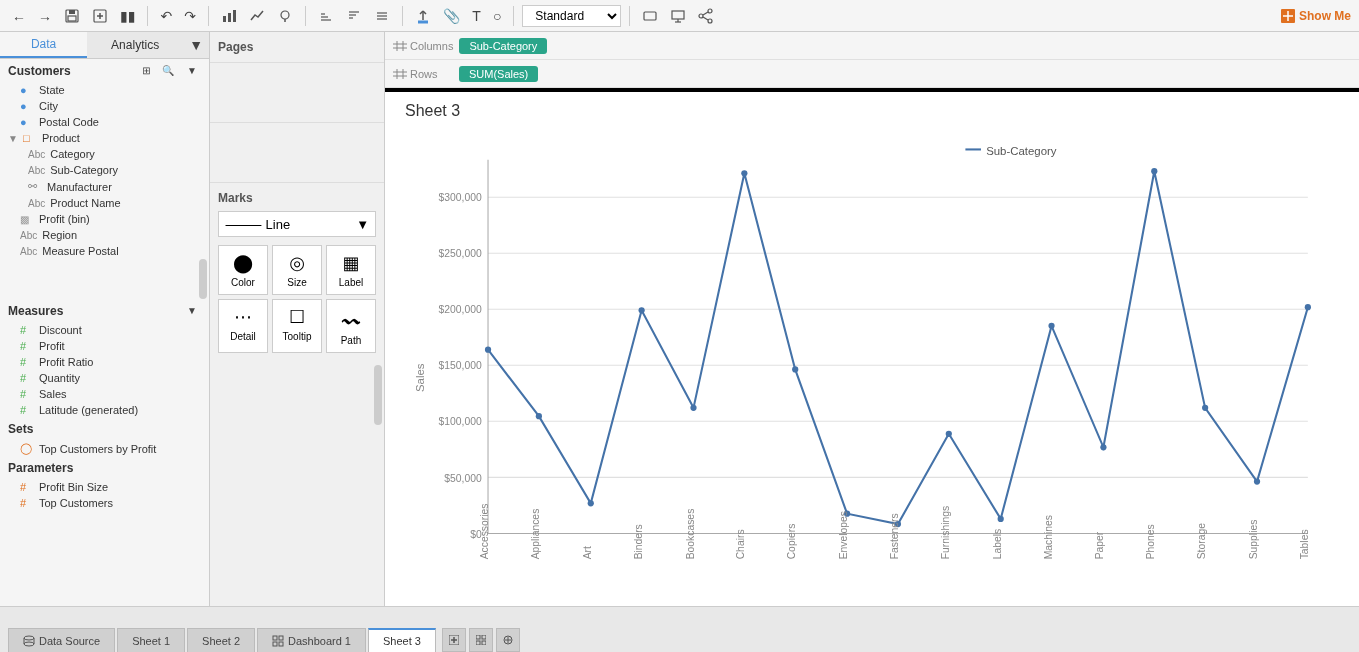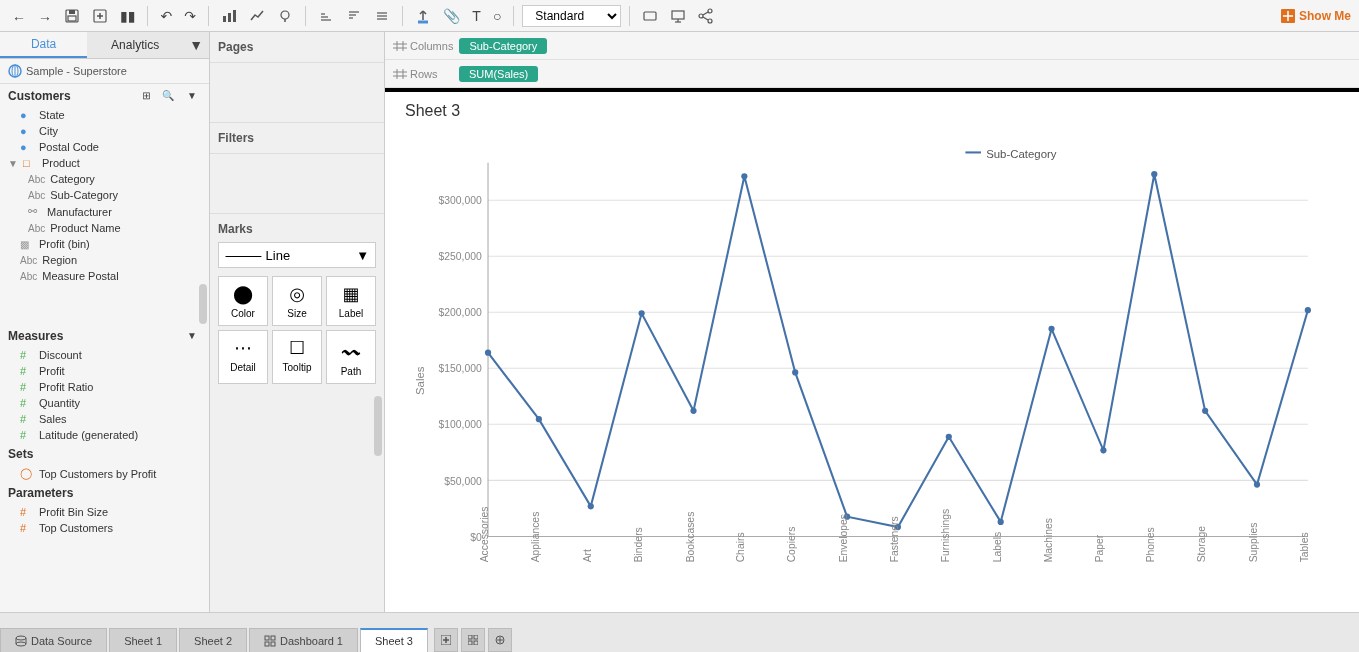--- a/index.html
+++ b/index.html
@@ -237,26 +237,26 @@
       width: 100%;
       height: calc(100% - 30px);
     }
     svg.chart-svg {
       width: 100%;
       height: 100%;
     }
 
     
     .bottom-bar {
-      height: 40px;
+      height: 46px;
       background: #e8e8e8;
       border-top: 1px solid #ccc;
       display: flex;
       align-items: flex-end;
-      padding: 0 0;
+      padding: 0 8px;
       gap: 2px;
       flex-shrink: 0;
     }
     .bottom-tab {
       padding: 4px 14px;
       font-size: 11px;
       background: #d0d0d0;
       border: 1px solid #bbb;
       border-bottom: none;
       cursor: pointer;
@@ -406,28 +406,20 @@
 </div>
 
 <div class="main-area">
 
   <div class="left-panel">
     <div class="data-analytics-tabs">
       <button class="tab-btn active">Data</button>
       <button class="tab-btn">Analytics</button>
       <button class="toolbar-btn" style="font-size:14px; padding:2px 6px;">▼</button>
     </div>
-    <div class="datasource-label">
-      <svg width="14" height="14" viewBox="0 0 14 14">
-          <circle cx="7" cy="7" r="6" fill="none" stroke="#4a90d9" stroke-width="1.5"></circle>
-          <line x1="7" y1="1" x2="7" y2="13" stroke="#4a90d9" stroke-width="1"></line>
-          <ellipse cx="7" cy="7" rx="3" ry="6" fill="none" stroke="#4a90d9" stroke-width="1"></ellipse>
-        </svg>
-      <span>Sample - Superstore</span>
-    </div>
     <div class="left-panel-scroll">
 
       <div class="section-header">
         <span>Customers</span>
         <div class="section-header-icons">
           <button class="toolbar-btn" style="font-size:10px;">⊞</button>
           <button class="toolbar-btn" style="font-size:10px;">🔍</button>
           <button class="toolbar-btn" style="font-size:10px;">▼</button>
         </div>
       </div>
@@ -537,23 +529,20 @@
         <span>Top Customers</span>
       </div>
     </div>
   </div>
 
   <div class="middle-panel">
     <div class="middle-section">
       <span>Pages</span>
     </div>
     <div style="height:60px; border-bottom:1px solid #ddd;"></div>
-    <div class="middle-section">
-      <span>Filters</span>
-    </div>
     <div style="height:60px; border-bottom:1px solid #ddd;"></div>
     <div class="marks-section">
       <div style="font-weight:bold; font-size:12px; color:#555; margin-bottom:6px;">Marks</div>
       <div class="marks-dropdown">
         <span>⸻ <span>Line</span></span>
         <span>▼</span>
       </div>
       <div class="marks-grid">
         <div class="marks-card">
           <span style="font-size:18px;">⬤</span>

